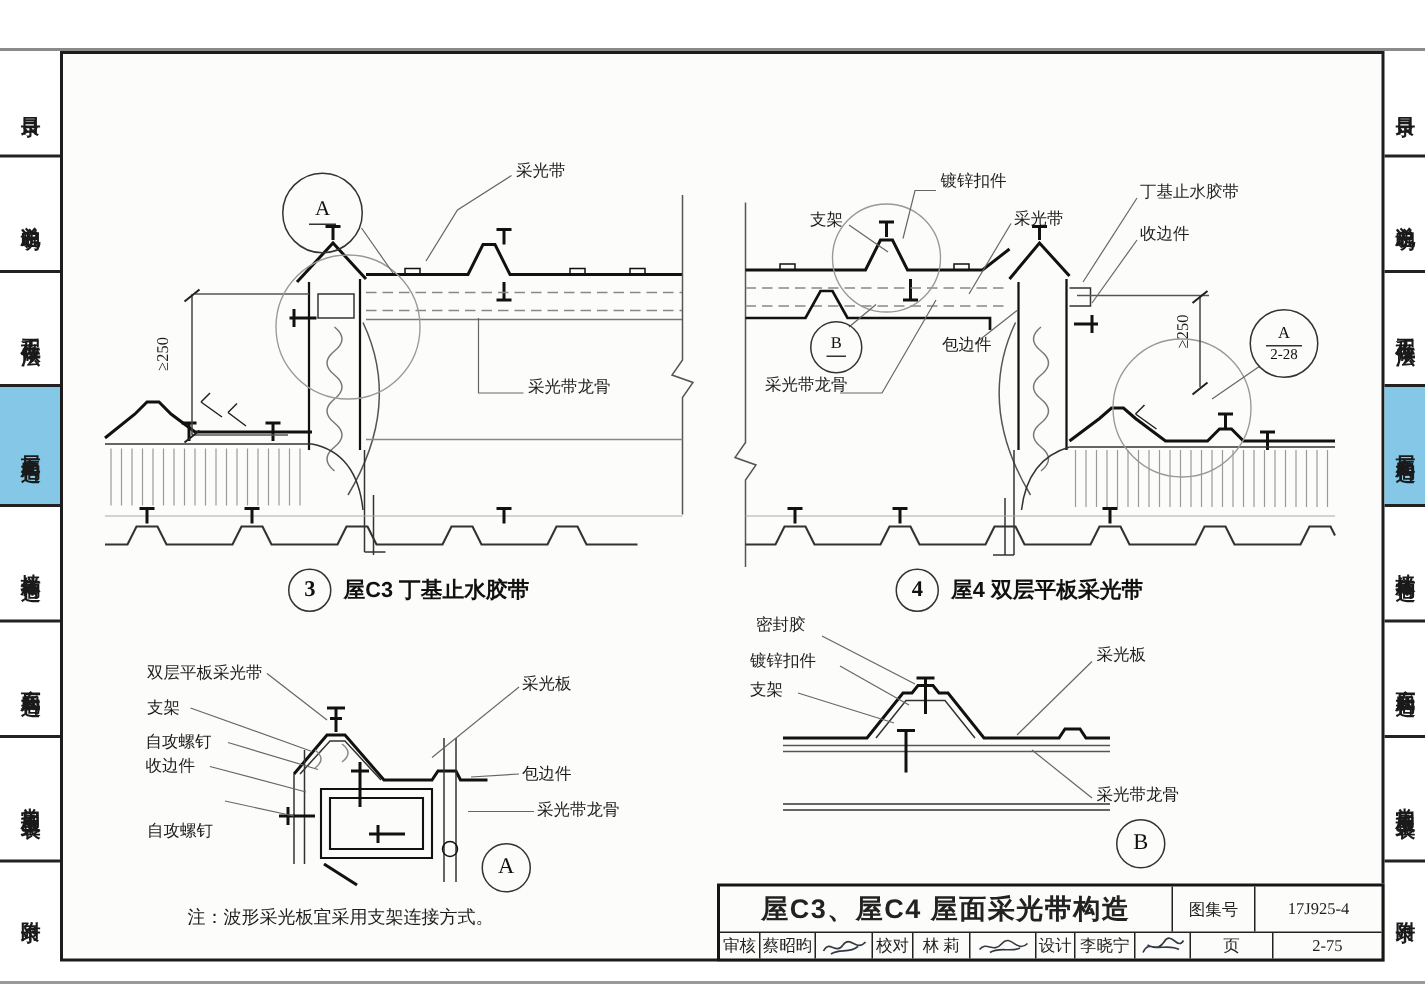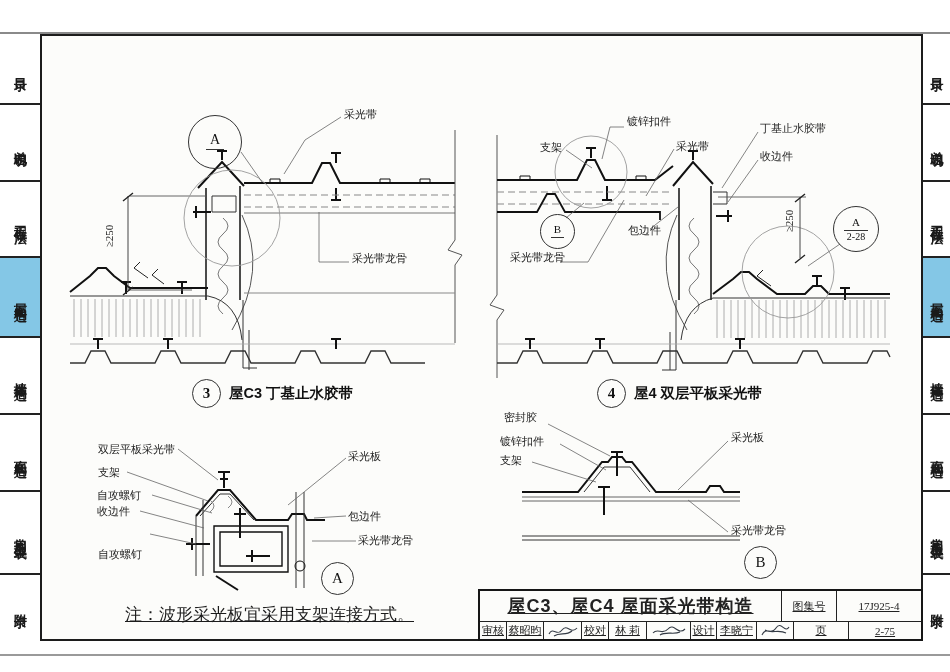--- a/index.html
+++ b/index.html
@@ -17,27 +17,27 @@
   .tab:last-child{border-bottom:none;}
   svg.art{position:absolute;left:0;top:0;}
   .lbl{position:absolute;font-size:11px;line-height:1.15;color:#1c1c1c;white-space:nowrap;}
   .dim{position:absolute;font-size:11px;color:#1c1c1c;transform:rotate(-90deg);white-space:nowrap;}
   .caption{position:absolute;font-family:"Liberation Sans",sans-serif;font-weight:bold;
            font-size:14.5px;color:#111;white-space:nowrap;}
   .bubble{position:absolute;border:1.6px solid #333;border-radius:50%;display:flex;
           flex-direction:column;align-items:center;justify-content:center;line-height:1;
           color:#111;background:transparent;}
   .fline{border-top:1.2px solid #333;margin:2px 0 1px 0;}
-  .note{position:absolute;font-size:17px;color:#1c1c1c;white-space:nowrap;text-decoration:underline;}
+  .note{position:absolute;font-size:12px;color:#1c1c1c;white-space:nowrap;}
   .tblock{position:absolute;left:478px;top:589px;width:445px;height:52px;
           border:2px solid #161616;background:#fcfcfa;box-sizing:border-box;display:flex;flex-direction:column;}
   .trow1{display:flex;height:30px;border-bottom:1px solid #222;}
   .trow2{display:flex;flex:1;}
   .tcell{display:flex;align-items:center;justify-content:center;border-left:1px solid #222;
-         font-size:11px;white-space:nowrap;overflow:hidden;text-decoration:underline;}
+         font-size:11px;white-space:nowrap;overflow:hidden;}
   .tcell:first-child{border-left:none;}
   .ttitle{flex:1;font-family:"Liberation Sans",sans-serif;font-weight:bold;font-size:18px;
           letter-spacing:1px;border-left:none;}
   .sig svg{display:block;}
 </style>
 </head>
 <body>
 
 <div class="page">
 

